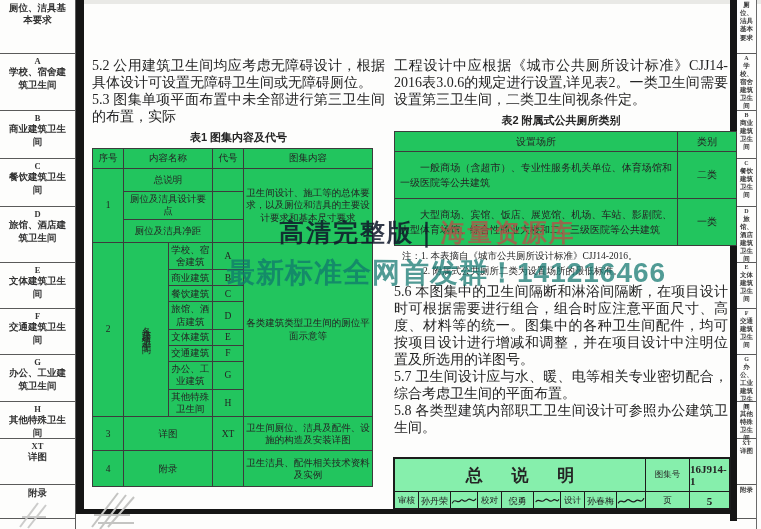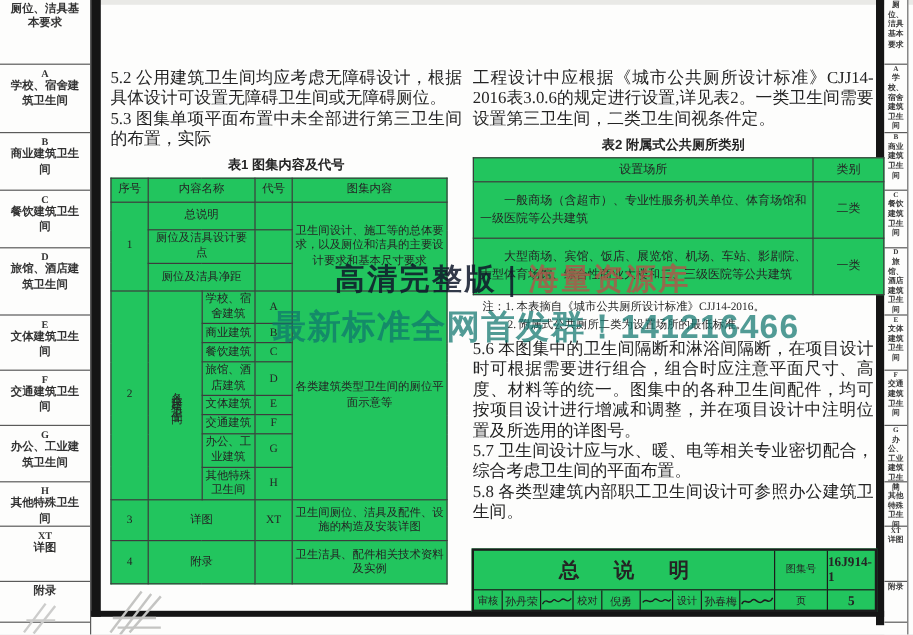--- a/index.html
+++ b/index.html
@@ -63,21 +63,21 @@
 
   .notes{font-size:9.5px;line-height:15px;margin:3px 0 4px;padding-left:8px;text-align:left;}
   .notes .note2{padding-left:21px;}
   .col-right p{margin:0;}
 
   
   .titleblock{
     position:absolute;left:393px;top:457px;width:338px;height:53px;box-sizing:border-box;
     border:2px solid #1c1c1c;display:grid;
     grid-template-columns:250px 44px 40px;grid-template-rows:32px 19px;
-    background:#22c55e;
+    background:#86efac;
   }
   .tb-cell{box-sizing:border-box;display:flex;align-items:center;justify-content:center;}
   .tb-title{font-size:17px;font-weight:700;letter-spacing:12px;text-indent:12px;
             font-family:"Liberation Sans","DejaVu Sans",sans-serif;}
   .tb-atlas-label,.tb-page-label{border-left:1px solid #1c1c1c;font-size:8.5px;}
   .tb-atlas-value,.tb-page-value{border-left:1px solid #1c1c1c;font-size:11px;font-weight:700;}
   .tb-row2{border-top:1px solid #1c1c1c;display:flex;align-items:stretch;}
   .tb-sub{box-sizing:border-box;border-right:1px solid #1c1c1c;display:flex;
           align-items:center;justify-content:center;font-size:8.5px;}
   .tb-sub:last-child{border-right:none;}

